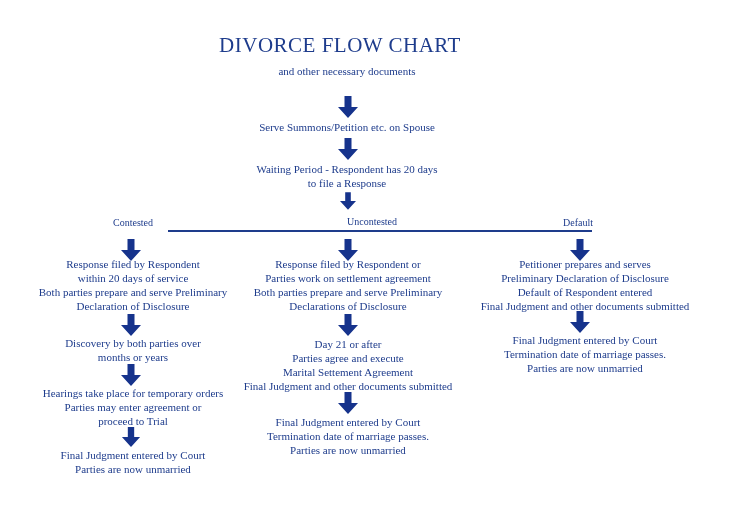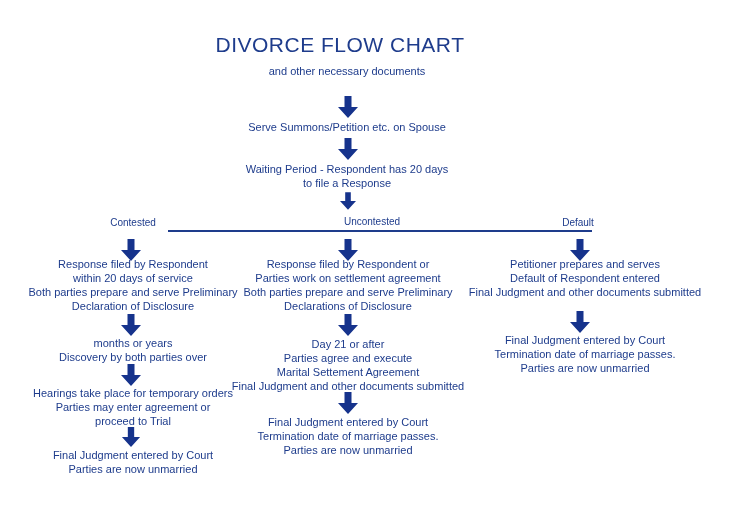--- a/index.html
+++ b/index.html
@@ -1,18 +1,18 @@
 <!DOCTYPE html>
 <html style="--navy: #1E3C8C; --arrow: #16338C; --bg: #FFFFFF;"><head>
 <meta charset="utf-8">
 <style>
   html,body{margin:0;padding:0;background:#fff;}
   .canvas{
     position:relative;width:742px;height:513px;background:var(--bg,#fff);
-    font-family:Liberation Sans, sans-serif;overflow:hidden;
+    font-family:Liberation Serif, serif;overflow:hidden;
   }
   .title{
     position:absolute;transform:translateX(-50%);color:var(--navy);
     font-size:21px;letter-spacing:.5px;white-space:nowrap;font-weight:400;
   }
   .block{
     position:absolute;transform:translateX(-50%);text-align:center;
     color:var(--navy);font-size:11px;line-height:14px;white-space:nowrap;
   }
   .branch-label{
@@ -75,22 +75,22 @@
     <div>within 20 days of service</div>
     <div>Both parties prepare and serve Preliminary</div>
     <div>Declaration of Disclosure</div>
   </div>
 
   <svg class="arrow" style="left:131px;top:314px;" width="20" height="22" viewBox="0 0 20 22">
     <path d="M6.5 0 H13.5 V11 H20 L10 22 L0 11 H6.5 Z" fill="currentColor"></path>
   </svg>
 
   <div class="block" style="left:133px;top:336px;">
+    <div>Discovery by both parties over</div>
     <div>months or years</div>
-    <div>Discovery by both parties over</div>
   </div>
 
   <svg class="arrow" style="left:131px;top:364px;" width="20" height="22" viewBox="0 0 20 22">
     <path d="M6.5 0 H13.5 V11 H20 L10 22 L0 11 H6.5 Z" fill="currentColor"></path>
   </svg>
 
   <div class="block" style="left:133px;top:386px;">
     <div>Hearings take place for temporary orders</div>
     <div>Parties may enter agreement or</div>
     <div>proceed to Trial</div>
@@ -128,20 +128,21 @@
   </svg>
 
   <div class="block" style="left:348px;top:415px;">
     <div>Final Judgment entered by Court</div>
     <div>Termination date of marriage passes.</div>
     <div>Parties are now unmarried</div>
   </div>
 
   <div class="block" style="left:585px;top:257px;">
     <div>Petitioner prepares and serves</div>
+    <div>Preliminary Declaration of Disclosure</div>
     <div>Default of Respondent entered</div>
     <div>Final Judgment and other documents submitted</div>
   </div>
 
   <svg class="arrow" style="left:580px;top:311px;" width="20" height="22" viewBox="0 0 20 22">
     <path d="M6.5 0 H13.5 V11 H20 L10 22 L0 11 H6.5 Z" fill="currentColor"></path>
   </svg>
 
   <div class="block" style="left:585px;top:333px;">
     <div>Final Judgment entered by Court</div>

